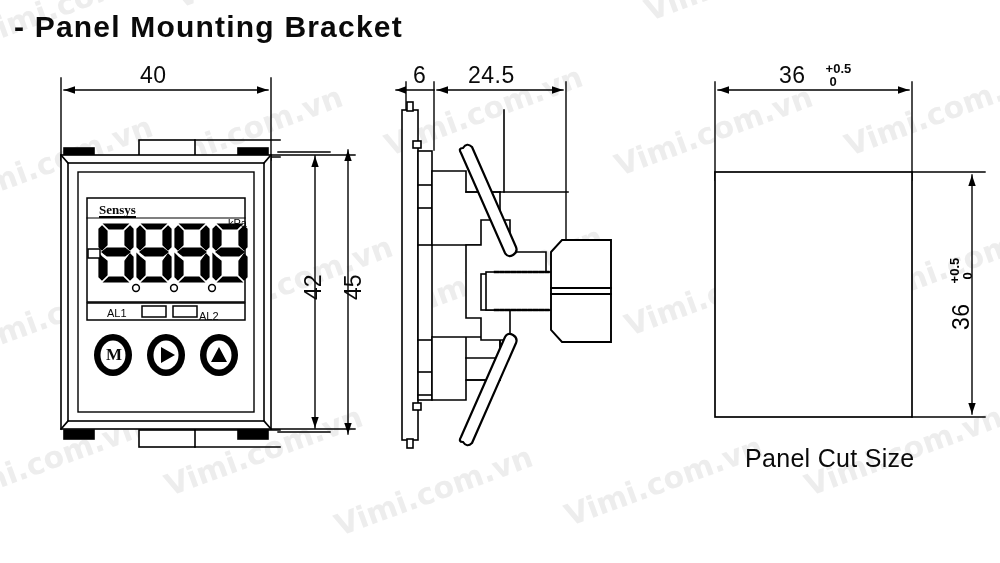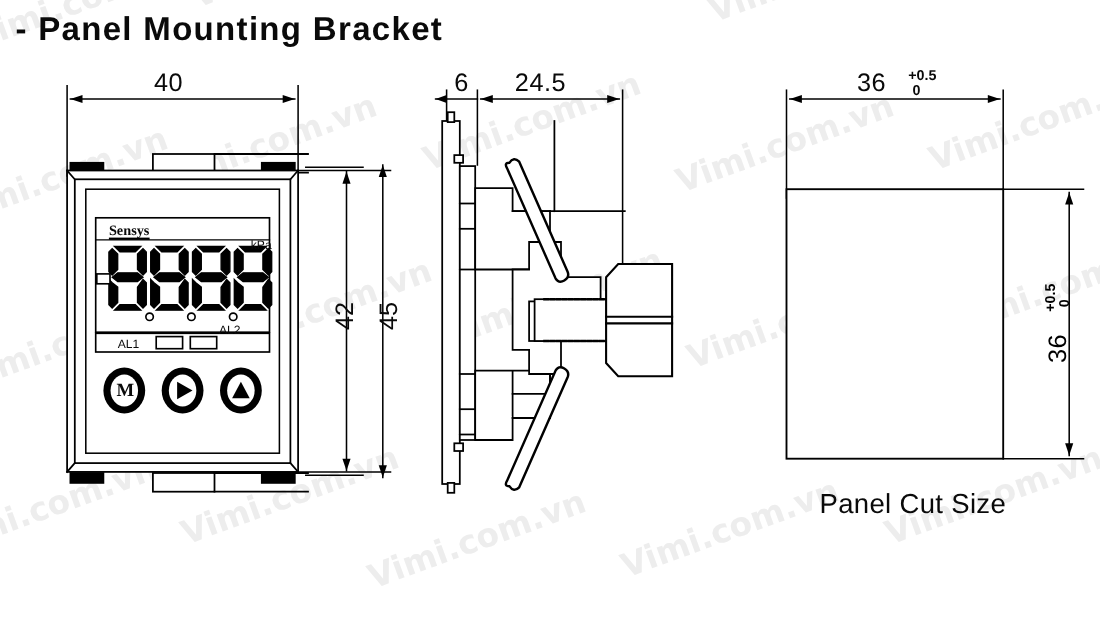--- a/index.html
+++ b/index.html
@@ -137,21 +137,21 @@
   <div style="position:absolute; left:948px; top:330px; transform:rotate(-90deg); transform-origin:left top; white-space:nowrap; z-index:20;">
     <span class="dim-label">36</span><span class="tol"><span class="hi">+0.5</span><span class="lo">0</span></span>
   </div>
 
   <div class="txt caption" style="left:745px; top:444px;">Panel Cut Size</div>
 
   <div class="txt" style="left:99px; top:203px; font-family:'Liberation Serif', serif; font-weight:bold; font-size:13px; border-bottom:2px solid #000; padding-bottom:0px; line-height:13px;">Sensys</div>
   <div class="txt" style="left:228px; top:205px; font-size:11px; font-weight:500;margin-top:12px;">kPa</div>
 
   <div class="txt" style="left:107px; top:307px; font-size:11px; font-weight:500;">AL1</div>
-  <div class="txt" style="left:199px; top:295px; font-size:11px; font-weight:500;">AL2</div>
+  <div class="txt" style="left:199px; top:310px; font-size:11px; font-weight:500;">AL2</div>
 
   <div class="txt" style="left:106px; top:345px; font-size:17px; font-weight:bold; font-family:'Liberation Serif', serif;">M</div>
 
   <svg id="drawing-layer" width="1000" height="563" viewBox="0 0 1000 563">
     <g fill="none" stroke="#000000" stroke-width="1.6" stroke-linejoin="miter" stroke-linecap="square">
 
       <g stroke-width="1.4">
         <line x1="61" y1="78" x2="61" y2="160"></line>
         <line x1="271" y1="78" x2="271" y2="160"></line>
         <line x1="64" y1="90" x2="268" y2="90"></line>

